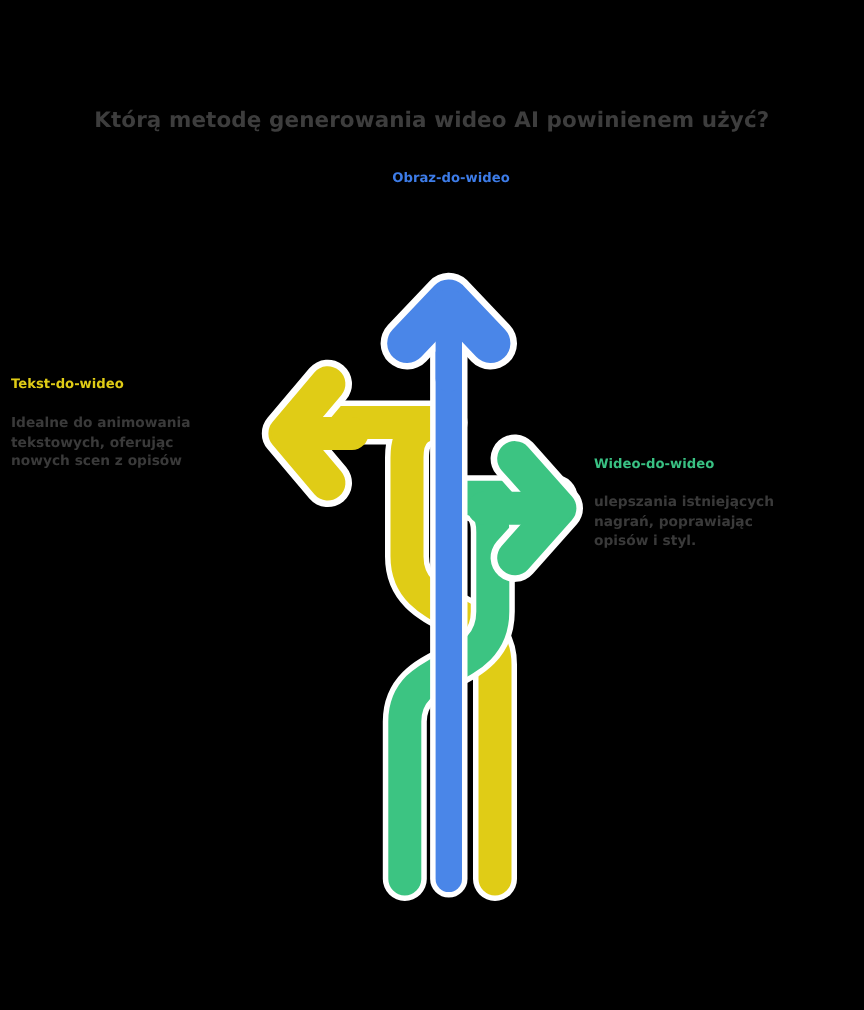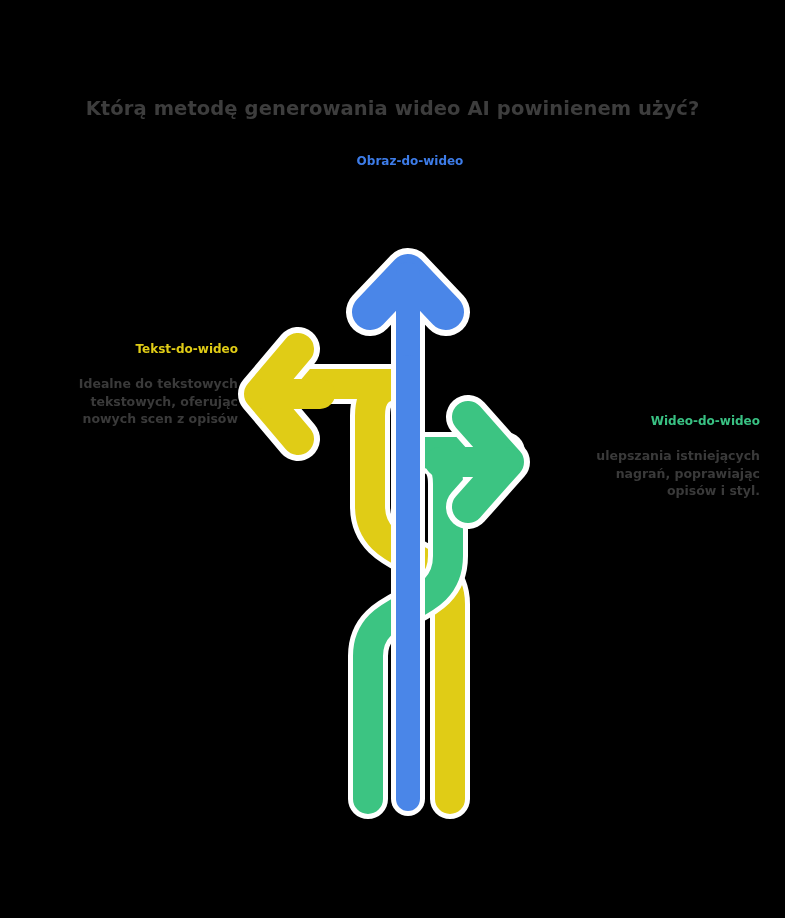--- a/index.html
+++ b/index.html
@@ -76,31 +76,31 @@
     text-align: center;
   }
   #block-image-to-video .heading { color: #3d7ce8; }
   #block-image-to-video .desc { margin-top: 22px; }
 
   
   #block-text-to-video {
     left: 10px;
     top: 294px;
     width: 228px;
-    text-align: right;
+    text-align: left;
   }
   #block-text-to-video .heading { color: #e0cc16; }
   #block-text-to-video .desc { margin-top: 15px; }
 
   
   #block-video-to-video {
     left: 540px;
     top: 366px;
     width: 220px;
-    text-align: right;
+    text-align: left;
   }
   #block-video-to-video .heading { color: #39c183; }
   #block-video-to-video .desc { margin-top: 15px; }
 
   .desc-line { display: block; }
 </style>
 </head>
 <body>
 
 <div id="canvas">
@@ -157,21 +157,21 @@
     </g>
   </svg>
 
   <div class="block" id="block-image-to-video">
     <div class="heading">Obraz-do-wideo</div>
   </div>
 
   <div class="block" id="block-text-to-video">
     <div class="heading">Tekst-do-wideo</div>
     <div class="desc">
-      <span class="desc-line">Idealne do tekstowych</span>
+      <span class="desc-line">Idealne do animowania</span>
       <span class="desc-line">tekstowych, oferując</span>
       <span class="desc-line">nowych scen z opisów</span>
     </div>
   </div>
 
   <div class="block" id="block-video-to-video">
     <div class="heading">Wideo-do-wideo</div>
     <div class="desc">
       <span class="desc-line">ulepszania istniejących</span>
       <span class="desc-line">nagrań, poprawiając</span>

